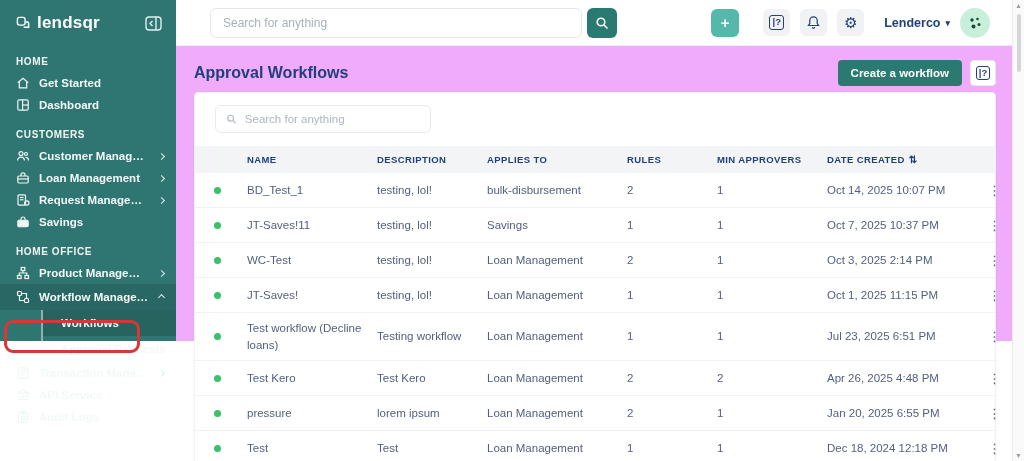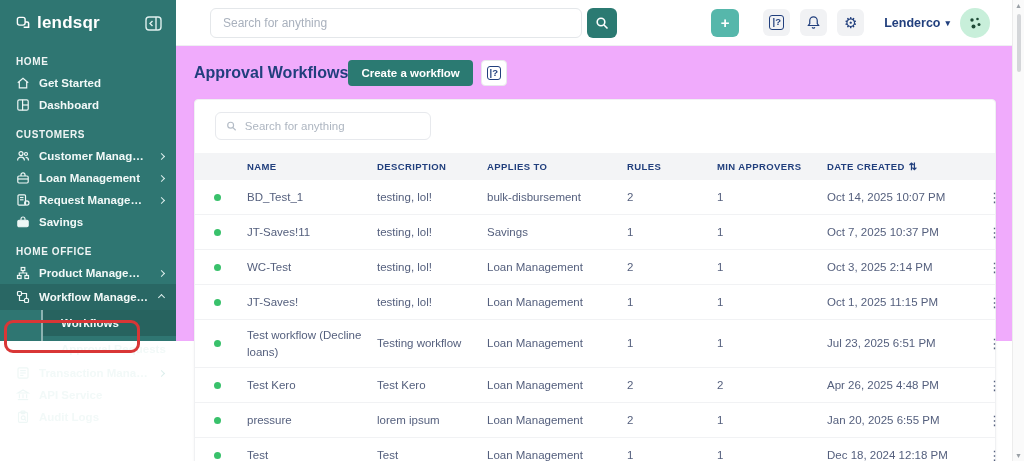--- a/index.html
+++ b/index.html
@@ -34,21 +34,21 @@
   .plus-btn { width:28px; height:28px; background:#56b7ab; color:#fff; border:none; border-radius:6px; font-size:15px; font-weight:bold; cursor:pointer; line-height:1; margin-right:14px; }
   .icon-btn { width:27px; height:27px; background:#f1f2f4; border:none; border-radius:6px; cursor:pointer; display:flex; align-items:center; justify-content:center; color:#213f7d; }
   .gear-glyph { font-size:15px; color:#213f7d; line-height:1; }
   .book-chip { display:inline-flex; align-items:center; justify-content:center; border:1.6px solid #213f7d; border-radius:3px; font-size:9.5px; font-weight:bold; color:#213f7d; padding:1px 2px; line-height:1.1; }
   .org-switch { display:flex; align-items:center; gap:5px; background:none; border:none; cursor:pointer; font-size:12.5px; font-weight:600; color:#213f7d; margin-left:10px; font-family:"Liberation Sans",sans-serif; }
   .caret { font-size:9px; color:#213f7d; }
   .avatar { width:30px; height:30px; border-radius:50%; background:#c8efda; border:none; cursor:pointer; display:flex; align-items:center; justify-content:center; }
 
   
   .content { flex:1; padding:14px 28px 0 18px; position:relative; min-width:0; }
-  .page-head { display:flex; align-items:center; justify-content:flex-start; margin-bottom:13px; }
+  .page-head { display:flex; align-items:center; justify-content:space-between; margin-bottom:6px; }
   .page-title { font-size:16px; font-weight:bold; color:#213f7d; }
   .head-actions { display:flex; align-items:center; gap:8px; }
   .create-btn { background:#2b7a72; color:#fff; border:none; border-radius:4px; font-size:11.5px; font-weight:bold; padding:7px 13px; cursor:pointer; font-family:"Liberation Sans",sans-serif; }
   .help-btn { width:26px; height:26px; background:#fff; border:1px solid #e8eaec; border-radius:4px; cursor:pointer; display:flex; align-items:center; justify-content:center; }
 
   .card { background:#fff; border:1px solid #f0f1f3; border-radius:4px; box-shadow:0 1px 3px rgba(0,0,0,.05); padding-top:12px; min-height:380px; }
   .card-search-row { padding:0 20px 13px 20px; }
   .card-search { display:inline-flex; align-items:center; gap:8px; width:216px; height:28px; border:1px solid #e7e9ed; border-radius:6px; padding:0 10px; }
   .card-search input { border:none; outline:none; font-size:11.5px; color:#3a4664; width:100%; font-family:"Liberation Sans",sans-serif; }
   .card-search input::placeholder { color:#aeb6c1; }

